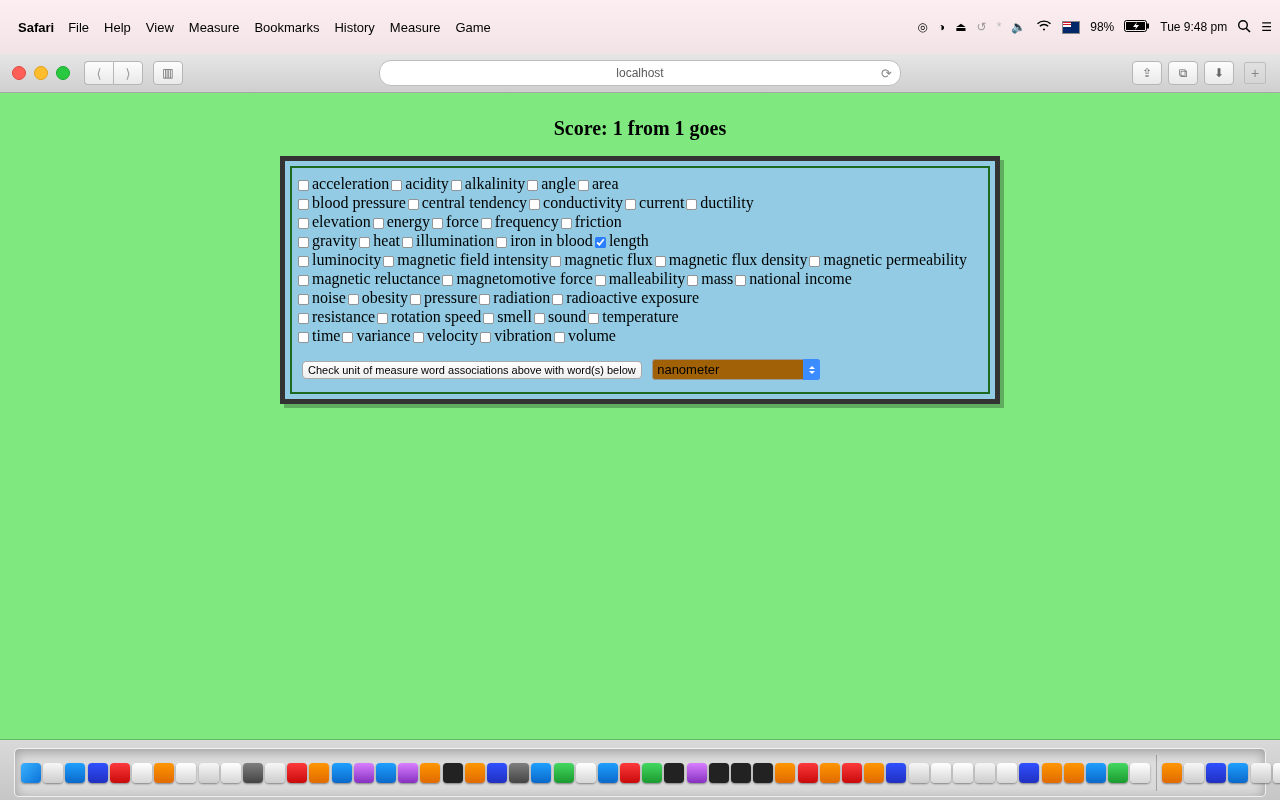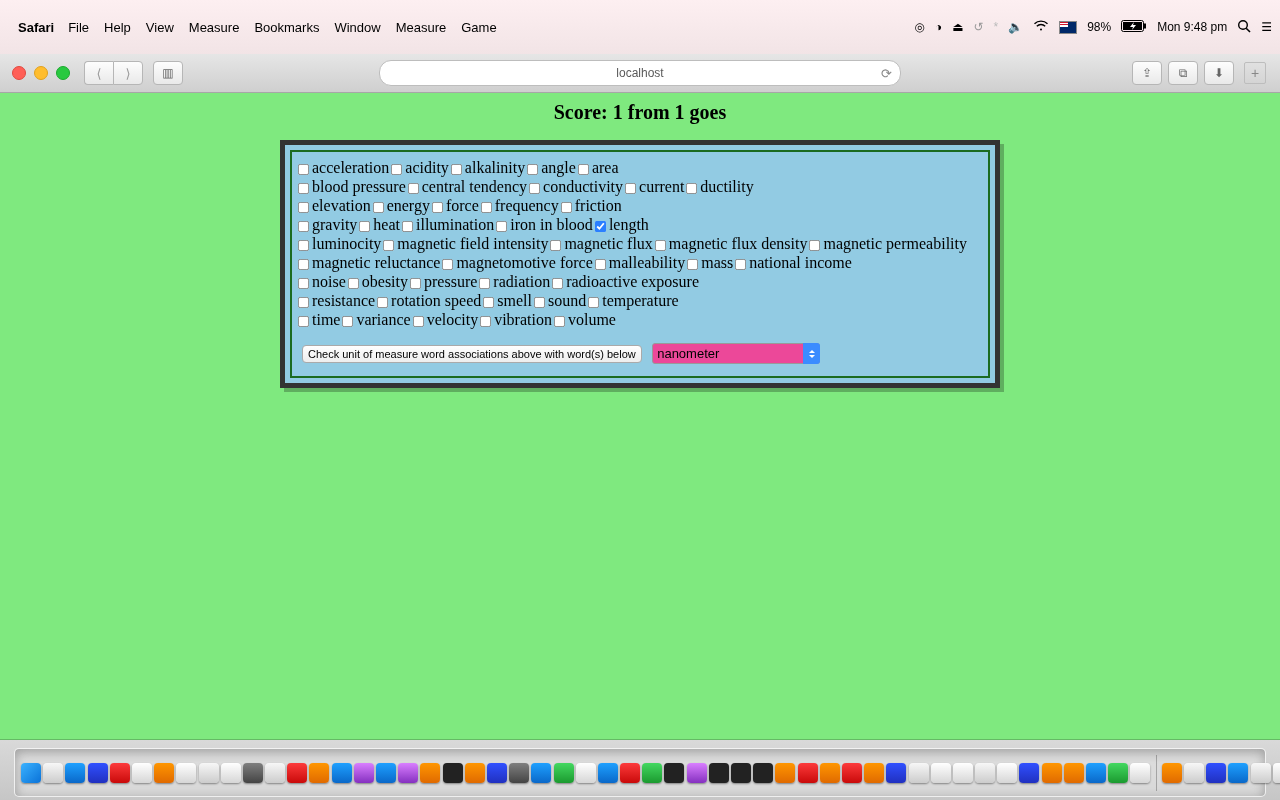--- a/index.html
+++ b/index.html
@@ -23,30 +23,30 @@
 .navbtn:first-child{border-radius:4px 0 0 4px;border-right:none;}
 .navbtn:last-child{border-radius:0 4px 4px 0;}
 .sbtn{margin-left:10px;width:28px;height:22px;background:linear-gradient(#fdfdfd,#e9e9e9);border:1px solid #b6b6b6;border-radius:4px;display:flex;align-items:center;justify-content:center;font-size:12px;color:#666;}
 .omni{position:absolute;left:50%;top:50%;transform:translate(-50%,-50%);width:520px;height:24px;background:#fff;border:1px solid #bdbdbd;border-radius:12px;display:flex;align-items:center;justify-content:center;font-size:12px;color:#5a5a5a;}
 .omni .reload{position:absolute;right:8px;color:#888;font-size:13px;}
 .rightbtns{position:absolute;right:14px;display:flex;gap:6px;align-items:center;}
 .rightbtns .sbtn{margin-left:0;}
 .newtab{width:20px;height:20px;border:1px solid #bdbdbd;display:flex;align-items:center;justify-content:center;color:#888;font-size:14px;border-radius:2px;margin-left:4px;}
 .page{height:680px;background:#7fe97f;padding-top:8px;overflow:hidden;}
 .title{font-family:Georgia,serif;font-size:40px;color:#fff;text-align:center;font-weight:600;letter-spacing:0.5px;text-shadow:3px 3px 8px rgba(0,0,0,0.4);margin:10px 0 8px;}
-.score{font-family:Georgia,"Times New Roman",serif;font-size:20px;font-weight:bold;text-align:center;margin-bottom:16px;}
+.score{font-family:Georgia,"Times New Roman",serif;font-size:20px;font-weight:bold;text-align:center;margin-bottom:16px;margin-top:16px;}
 .card{width:700px;margin:0 auto;border:5px solid #333;background:#92cbe3;padding:5px;box-shadow:4px 4px 0 rgba(0,0,0,0.25);}
 .pinkbar{background:#f2a9be;border:2px solid #1b6b20;font-family:Georgia,"Times New Roman",serif;font-weight:bold;font-size:15px;text-align:center;padding:5px 2px;margin-bottom:6px;}
 .greenbox{border:2px solid #1b6b20;padding:6px 4px 10px 4px;}
 .cbs{font-family:Georgia,"Times New Roman",serif;font-size:16px;line-height:19px;color:#000;}
 .cbs label{display:inline;white-space:nowrap;}
 .cbs input[type=checkbox]{margin:0 2px 0 1px;vertical-align:middle;transform:scale(0.85);accent-color:#2b7fff;}
 .check-btn{margin:16px 0 0 6px;font-size:11px;padding:2px 5px;background:linear-gradient(#fff,#eee);border:1px solid #aaa;border-radius:4px;cursor:pointer;}
 .sel-wrap{margin:12px 0 2px 6px;}
-.sel{font-size:13px;height:21px;width:168px;background:#ec4899;border:1px solid #999;border-radius:3px;padding:0 18px 0 4px;appearance:none;-webkit-appearance:none;}
+.sel{font-size:13px;height:21px;width:168px;background:#a16207;border:1px solid #999;border-radius:3px;padding:0 18px 0 4px;appearance:none;-webkit-appearance:none;}
 .sel-wrap{position:relative;display:inline-block;}
 .sel-arrow{position:absolute;right:0;top:0;width:17px;height:21px;background:#3b8cff;border-radius:0 3px 3px 0;display:flex;flex-direction:column;align-items:center;justify-content:center;pointer-events:none;}
 .sel-arrow:before{content:"";border:3px solid transparent;border-bottom-color:#fff;margin-bottom:1px;}
 .sel-arrow:after{content:"";border:3px solid transparent;border-top-color:#fff;margin-top:1px;}
 .dockzone{position:absolute;left:0;bottom:0;width:1280px;height:60px;background:linear-gradient(#d9d9d9 0%,#c6c6c6 100%);box-shadow:0 -1px 0 rgba(0,0,0,0.2);}
 .dock{position:absolute;bottom:3px;left:14px;right:14px;height:47px;background:rgba(230,230,230,0.55);border:1px solid rgba(255,255,255,0.6);border-radius:5px;display:flex;align-items:center;padding:0 6px;gap:2.2px;box-shadow:0 3px 12px rgba(0,0,0,0.3) inset;}
 .di{width:20px;height:20px;border-radius:4px;flex:0 0 auto;box-shadow:0 1px 2px rgba(0,0,0,0.4);}
 .di.finder{background:linear-gradient(135deg,#3bb2ff,#0a72d8);}
 .di.c1{background:linear-gradient(#f7f7f7,#ccc);}
 .di.c2{background:linear-gradient(#1ea0ff,#0a68c9);}
@@ -59,21 +59,21 @@
 .di.c9{background:linear-gradient(#fff,#d6d6d6);}
 .di.c10{background:#222;}
 .dock .sep{width:1px;height:36px;background:rgba(0,0,0,0.25);margin:0 3px;flex:0 0 auto;}
 </style>
 </head>
 <body>
 
 <div class="menubar">
   <span class="apple"></span>
   <span class="app">Safari</span>
-  <span id="menu-items"><span class="m">File</span><span class="m">Help</span><span class="m">View</span><span class="m">Measure</span><span class="m">Bookmarks</span><span class="m">Window</span><span class="m">Measure</span><span class="m">Game</span></span>
+  <span id="menu-items"><span class="m">File</span><span class="m">Help</span><span class="m">View</span><span class="m">Measure</span><span class="m">Bookmarks</span><span class="m">History</span><span class="m">Measure</span><span class="m">Game</span></span>
   <div class="right">
     <span>◎</span>
     <span>◑</span>
     <span>⏏</span>
     <span style="color:#999;">↺</span>
     <span style="color:#bbb;">*</span>
     <span>🔈</span>
     <span>
       <svg width="16" height="12" viewBox="0 0 16 12">
           <path d="M8 10.5a1 1 0 100-2 1 1 0 000 2zM4.3 6.7a5.3 5.3 0 017.4 0l1-1a6.7 6.7 0 00-9.4 0zM2 4.3a8.5 8.5 0 0112 0l1-1a10 10 0 00-14 0z" fill="#000"></path>
@@ -82,21 +82,21 @@
     <span class="flag"></span>
     <span>98%</span>
     <span>
       <svg width="26" height="12" viewBox="0 0 26 12">
           <rect x="0.5" y="0.5" width="22" height="11" rx="2" fill="none" stroke="#000"></rect>
           <rect x="23" y="3.5" width="2" height="5" fill="#000"></rect>
           <rect x="2" y="2" width="19" height="8" fill="#000"></rect>
           <path d="M13 2l-4 5h3l-1 3 4-5h-3z" fill="#fff"></path>
         </svg>
     </span>
-    <span>Mon 9:48 pm</span>
+    <span>Tue 9:48 pm</span>
     <span>
       <svg width="14" height="14" viewBox="0 0 14 14">
           <circle cx="6" cy="6" r="4.3" fill="none" stroke="#000" stroke-width="1.4"></circle>
           <line x1="9.2" y1="9.2" x2="13" y2="13" stroke="#000" stroke-width="1.6"></line>
         </svg>
     </span>
     <span>☰</span>
   </div>
 </div>
 

